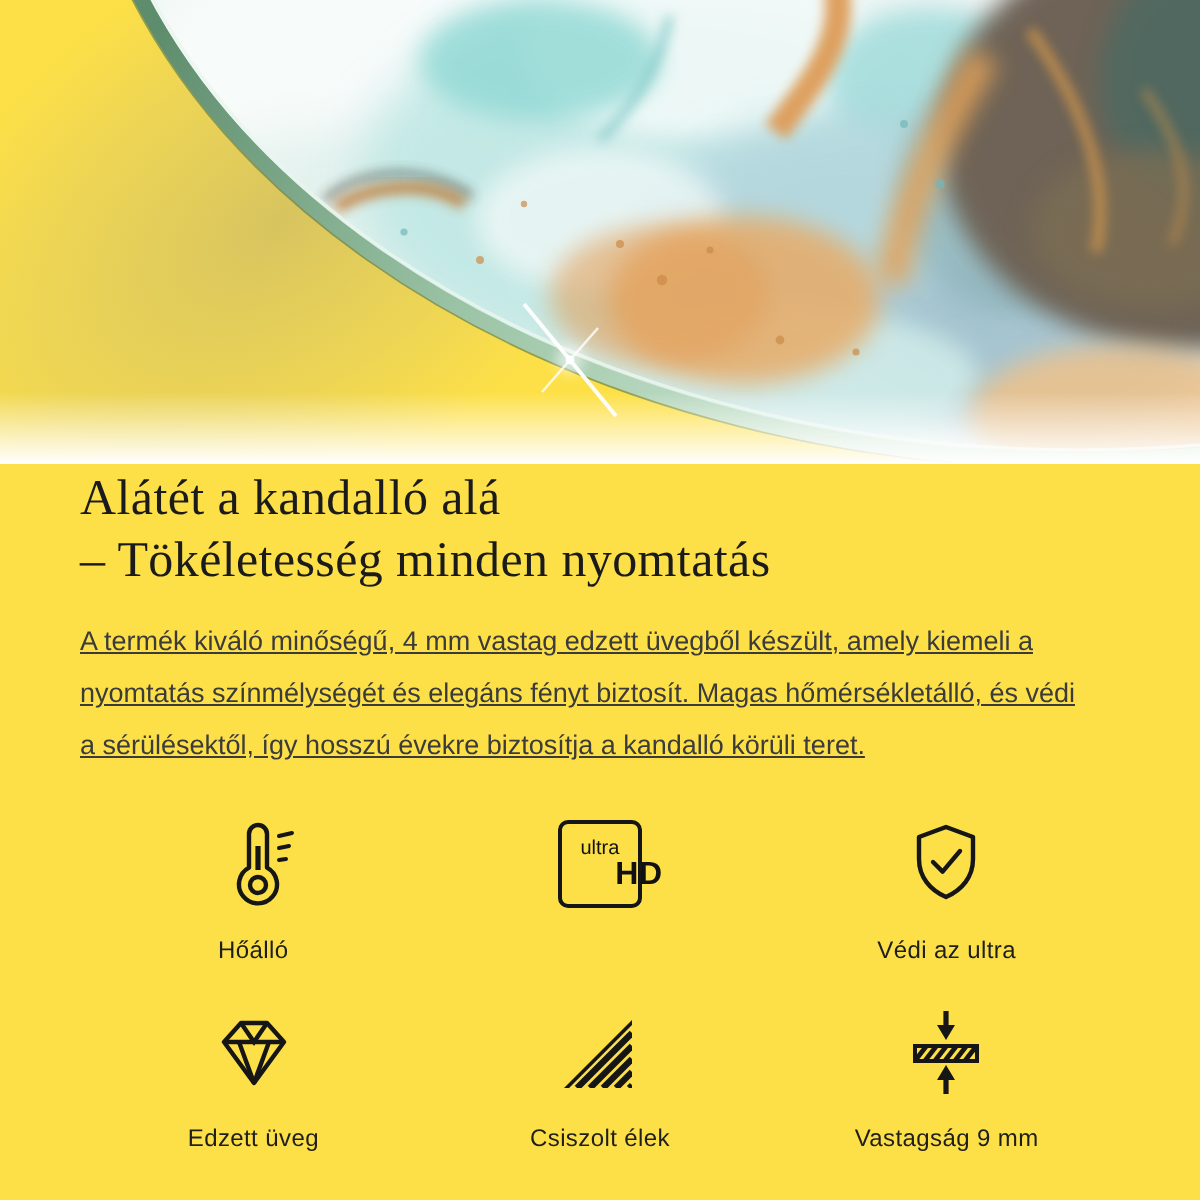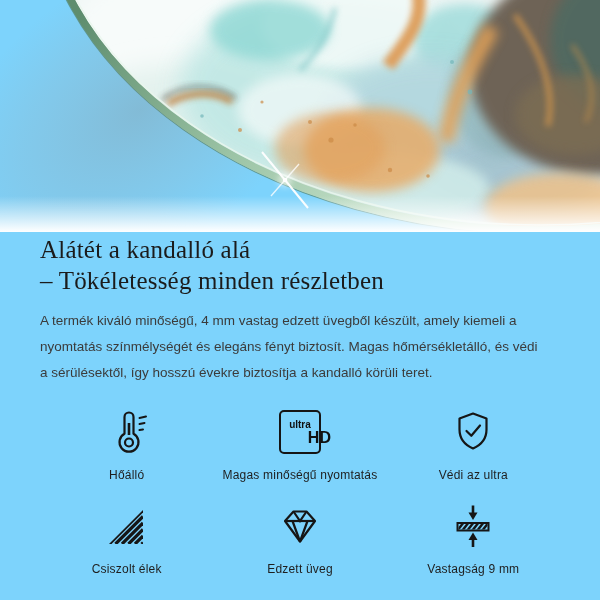--- a/index.html
+++ b/index.html
@@ -1,31 +1,31 @@
 <!DOCTYPE html>
 <html lang="hu"><head>
 <meta charset="utf-8">
 <style>
   html,body{margin:0;padding:0;background:#fff;}
-  .page{width:600px;height:600px;overflow:hidden;background:#7dd3fc;position:relative;
+  .page{width:600px;height:600px;overflow:hidden;background:#fde047;position:relative;
         font-family:"Liberation Sans", sans-serif;}
   .hero{width:600px;height:232px;position:relative;overflow:hidden;}
   .hero svg{display:block;}
   .content{padding:0 40px;}
   h1{margin:2px 0 0 0;font-family:"Liberation Serif","DejaVu Serif",serif;
      font-weight:400;font-size:25px;line-height:31px;color:#1b1b1b;letter-spacing:.2px;}
   .h-line{display:block;}
-  .desc{margin:12px 0 0 0;width:508px;font-size:13.5px;line-height:26px;color:#3b3b3b;}
+  .desc{margin:12px 0 0 0;width:508px;font-size:13.5px;line-height:26px;color:#3b3b3b;text-decoration:underline;}
   .features{margin-top:22px;display:grid;grid-template-columns:1fr 1fr 1fr;row-gap:20px;}
   .feature{display:flex;flex-direction:column;align-items:center;}
   .ficon{height:48px;display:flex;align-items:center;justify-content:center;}
   .flabel{margin-top:12px;font-size:12px;color:#1e1e1e;letter-spacing:.2px;white-space:nowrap;}
   .uhd{width:38px;height:40px;border:2.5px solid #151515;border-radius:5px;
        display:flex;flex-direction:column;align-items:center;justify-content:center;}
-  .uhd i{font-style:normal;font-size:10px;font-weight:700;line-height:11px;color:#111;}
+  .uhd i{font-style:normal;font-size:10px;font-weight:400;line-height:11px;color:#111;}
   .uhd b{font-size:16px;font-weight:800;line-height:15px;letter-spacing:.3px;color:#111;margin-left:39px;}
   .icon{stroke:#161616;fill:none;stroke-width:2.2;}
 </style>
 </head>
 <body>
 
 <div class="page">
 
   <div class="hero">
     <svg width="600" height="232" viewBox="0 0 600 232" aria-hidden="true">
@@ -123,21 +123,21 @@
         <line x1="262" y1="152" x2="308" y2="208" stroke="#ffffff" stroke-width="2" opacity=".95"></line>
         <line x1="299" y1="164" x2="271" y2="196" stroke="#ffffff" stroke-width="1.3" opacity=".8"></line>
         <circle cx="285" cy="180" r="2.2" fill="#ffffff"></circle>
       </g>
     </svg>
   </div>
 
   <div class="content">
     <h1>
       <span class="h-line">Alátét a kandalló alá</span>
-      <span class="h-line">– Tökéletesség minden részletben</span>
+      <span class="h-line">– Tökéletesség minden nyomtatás</span>
     </h1>
 
     <p class="desc">A termék kiváló minőségű, 4 mm vastag edzett üvegből készült, amely kiemeli a nyomtatás színmélységét és elegáns fényt biztosít. Magas hőmérsékletálló, és védi a sérülésektől, így hosszú évekre biztosítja a kandalló körüli teret.</p>
 
     <div class="features">
 
       <div class="feature">
         <span class="ficon">
           <svg width="48" height="48" viewBox="0 0 48 48" class="icon">
             <path d="M21.5,9 A4.5,4.5 0 0 1 30.5,9 L30.5,25.8 A9.5,9.5 0 1 1 21.5,25.8 Z" stroke-linejoin="round"></path>
@@ -149,31 +149,42 @@
         <span class="flabel">Hőálló</span>
       </div>
 
       <div class="feature">
         <span class="ficon">
           <span class="uhd">
             <i>ultra</i>
             <b>HD</b>
           </span>
         </span>
-        <span class="flabel">Magas minőségű nyomtatás</span>
       </div>
 
       <div class="feature">
         <span class="ficon">
           <svg width="48" height="48" viewBox="0 0 48 48" class="icon">
             <path d="M24,5.5 L37.5,10.5 L37.5,21.5 C37.5,30.5 32,37 24,40.5 C16,37 10.5,30.5 10.5,21.5 L10.5,10.5 Z" stroke-linejoin="round"></path>
             <path d="M17.5,23 L22.3,27.8 L31,17.5" stroke-linecap="round" stroke-linejoin="round"></path>
           </svg>
         </span>
         <span class="flabel">Védi az ultra</span>
+      </div>
+
+      <div class="feature">
+        <span class="ficon">
+          <svg width="48" height="48" viewBox="0 0 48 48" class="icon" stroke-width="2">
+            <path d="M9,19 L17.5,9.5 L30.5,9.5 L39,19 L24,39.5 Z" stroke-linejoin="round"></path>
+            <path d="M9.8,19 L38.2,19"></path>
+            <path d="M17.5,9.5 L24,19 L30.5,9.5"></path>
+            <path d="M16.5,19 L24,39.5 M31.5,19 L24,39.5"></path>
+          </svg>
+        </span>
+        <span class="flabel">Edzett üveg</span>
       </div>
 
       <div class="feature">
         <span class="ficon">
           <svg width="48" height="48" viewBox="0 0 48 48">
             <defs>
                 <clipPath id="triClip">
                   <path d="M6,42 L40,8 L40,42 Z"></path>
                 </clipPath>
               </defs>
@@ -181,32 +192,20 @@
               <path d="M6,42 L40,8" stroke-width="3.6"></path>
               <path d="M12.5,42 L40,14.5" stroke-width="3.2"></path>
               <path d="M19,42 L40,21" stroke-width="3.2"></path>
               <path d="M25.5,42 L40,27.5" stroke-width="3.2"></path>
               <path d="M32,42 L40,34" stroke-width="3.2"></path>
               <path d="M38.5,42 L40,40.5" stroke-width="3"></path>
             </g>
           </svg>
         </span>
         <span class="flabel">Csiszolt élek</span>
-      </div>
-
-      <div class="feature">
-        <span class="ficon">
-          <svg width="48" height="48" viewBox="0 0 48 48" class="icon" stroke-width="2">
-            <path d="M9,19 L17.5,9.5 L30.5,9.5 L39,19 L24,39.5 Z" stroke-linejoin="round"></path>
-            <path d="M9.8,19 L38.2,19"></path>
-            <path d="M17.5,9.5 L24,19 L30.5,9.5"></path>
-            <path d="M16.5,19 L24,39.5 M31.5,19 L24,39.5"></path>
-          </svg>
-        </span>
-        <span class="flabel">Edzett üveg</span>
       </div>
 
       <div class="feature">
         <span class="ficon">
           <svg width="48" height="48" viewBox="0 0 48 48">
             <defs>
                 <clipPath id="barClip">
                   <rect x="9.5" y="22" width="29" height="5.5"></rect>
                 </clipPath>
               </defs>

